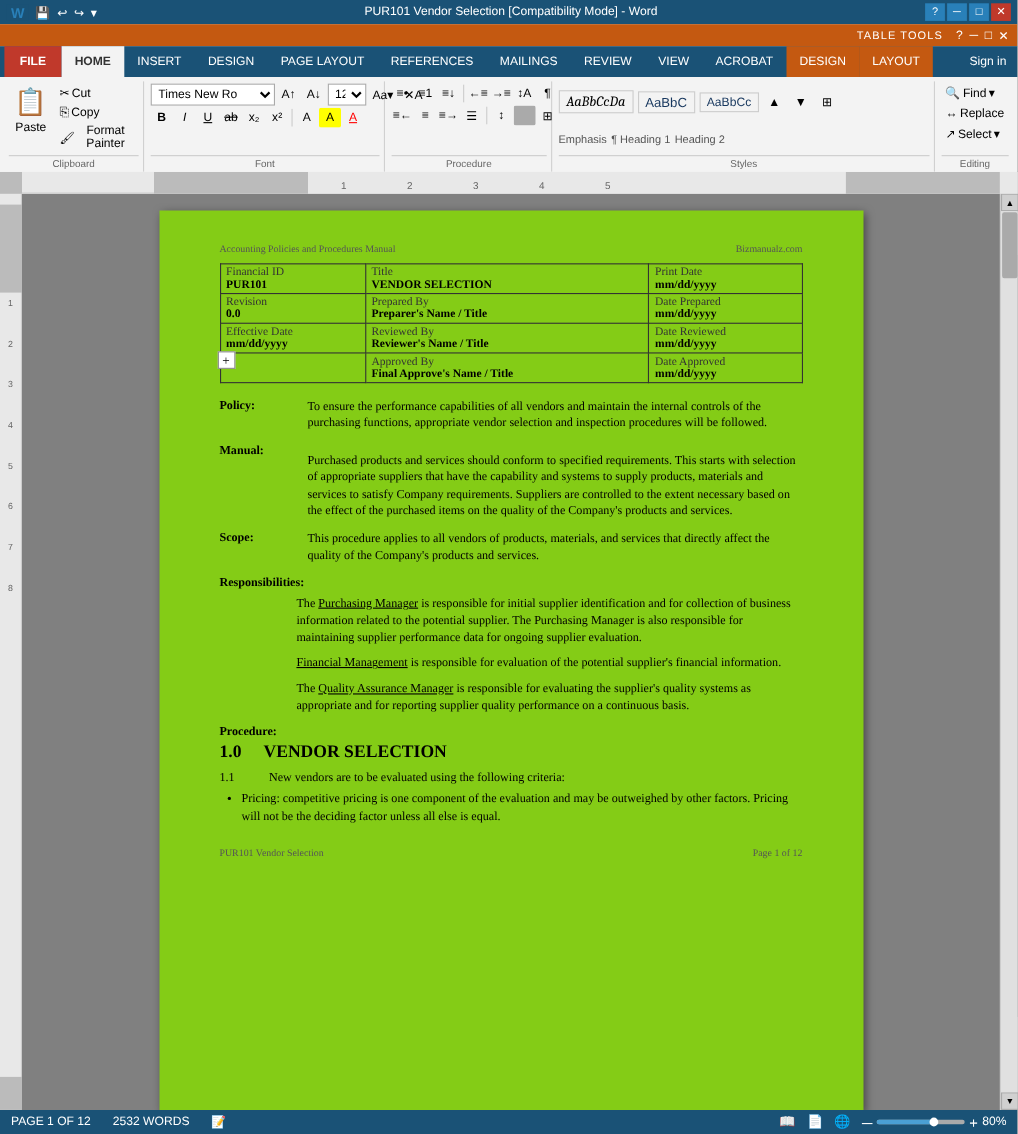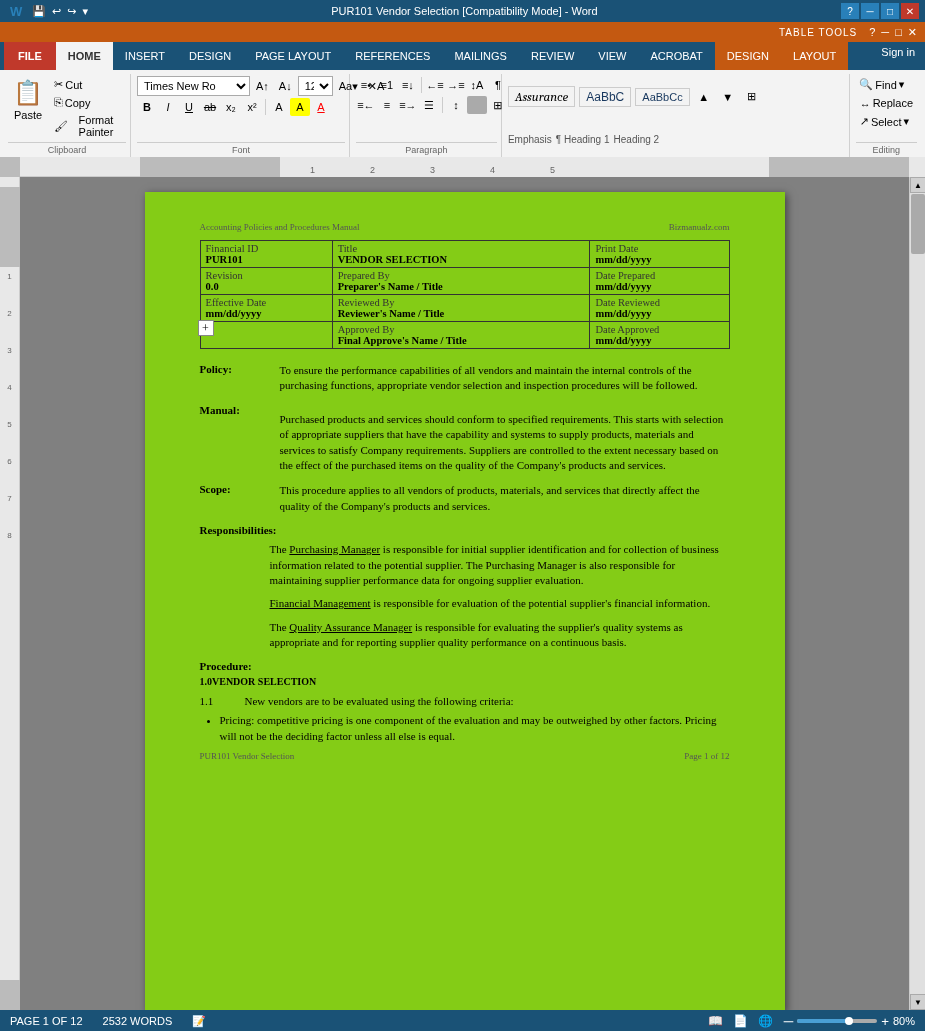--- a/index.html
+++ b/index.html
@@ -37,21 +37,21 @@
       display: flex;
       align-items: center;
       justify-content: flex-end;
       padding: 0 8px;
       font-size: 11px;
     }
 
     
     #tab-row {
       display: flex;
-      align-items: flex-start;
+      align-items: center;
       background: #1a5276;
       height: 28px;
       padding-left: 4px;
     }
     #tab-row .tab {
       padding: 4px 12px;
       font-size: 11px;
       cursor: pointer;
       color: white;
       background: transparent;
@@ -223,23 +223,24 @@
 
     .procedure-label {
       font-weight: bold;
       font-family: 'Times New Roman', Times, serif;
       font-size: 11px;
       margin-bottom: 4px;
     }
     .section-heading {
       font-weight: bold;
       font-family: 'Times New Roman', Times, serif;
-      font-size: 10px;
+      font-size: 16px;
       margin-bottom: 8px;
       display: flex;
+      gap: 20px;
     }
     .sub-section {
       display: flex;
       gap: 15px;
       margin-bottom: 6px;
       font-family: 'Times New Roman', Times, serif;
       font-size: 11px;
     }
     .sub-num { min-width: 30px; }
     .bullet-list { padding-left: 20px; margin-top: 6px; }
@@ -250,21 +251,21 @@
       font-size: 11px;
       line-height: 1.4;
     }
 
     
     .page-footer {
       display: flex;
       justify-content: space-between;
       font-size: 9px;
       color: #555;
-      margin-top: 7px;
+      margin-top: 20px;
       border-top: none;
     }
 
     
     #right-scrollbar {
       width: 16px;
       background: #e8e8e8;
       border-left: 1px solid #ccc;
       display: flex;
       flex-direction: column;
@@ -461,39 +462,40 @@
         <button class="format-btn">≡←</button>
         <button class="format-btn">≡</button>
         <button class="format-btn">≡→</button>
         <button class="format-btn">☰</button>
         <span style="width:1px;height:16px;background:#ccc;margin:0 2px;"></span>
         <button class="format-btn">↕</button>
         <button class="format-btn" style="background:#aaa;width:20px;height:18px;"></button>
         <button class="format-btn">⊞</button>
       </div>
     </div>
-    <div class="ribbon-section-label">Paragraph</div>
+    <div class="ribbon-section-label">Procedure</div>
   </div>
 
   <div class="ribbon-section" style="min-width:200px;">
     <div class="ribbon-section-inner" style="align-items:center;flex-wrap:wrap;">
       <div style="display:flex;gap:4px;align-items:center;">
-        <span style="font-style:italic;font-family:Cambria,serif;font-size:13px;padding:2px 6px;border:1px solid #ccc;cursor:pointer;">Assurance</span>
+        <span style="font-style:italic;font-family:Cambria,serif;font-size:13px;padding:2px 6px;border:1px solid #ccc;cursor:pointer;">AaBbCcDa</span>
         <span style="color:#17375e;font-size:12px;padding:2px 6px;border:1px solid #ccc;cursor:pointer;">AaBbC</span>
         <span style="color:#17375e;font-size:11px;padding:2px 6px;border:1px solid #ccc;cursor:pointer;">AaBbCc</span>
         <button class="format-btn">▲</button>
         <button class="format-btn">▼</button>
         <button class="format-btn">⊞</button>
       </div>
       <div style="display:flex;gap:4px;margin-top:4px;">
         <span style="font-size:10px;color:#555;">Emphasis</span>
         <span style="font-size:10px;color:#555;">¶ Heading 1</span>
         <span style="font-size:10px;color:#555;">Heading 2</span>
       </div>
     </div>
+    <div class="ribbon-section-label">Styles</div>
   </div>
 
   <div class="ribbon-section" style="border-right:none;">
     <div class="ribbon-section-inner" style="flex-direction:column;gap:2px;">
       <button class="rbn-btn">🔍 <span>Find</span> ▾</button>
       <button class="rbn-btn">↔ <span>Replace</span></button>
       <button class="rbn-btn">↗ <span>Select</span> ▾</button>
     </div>
     <div class="ribbon-section-label">Editing</div>
   </div>

